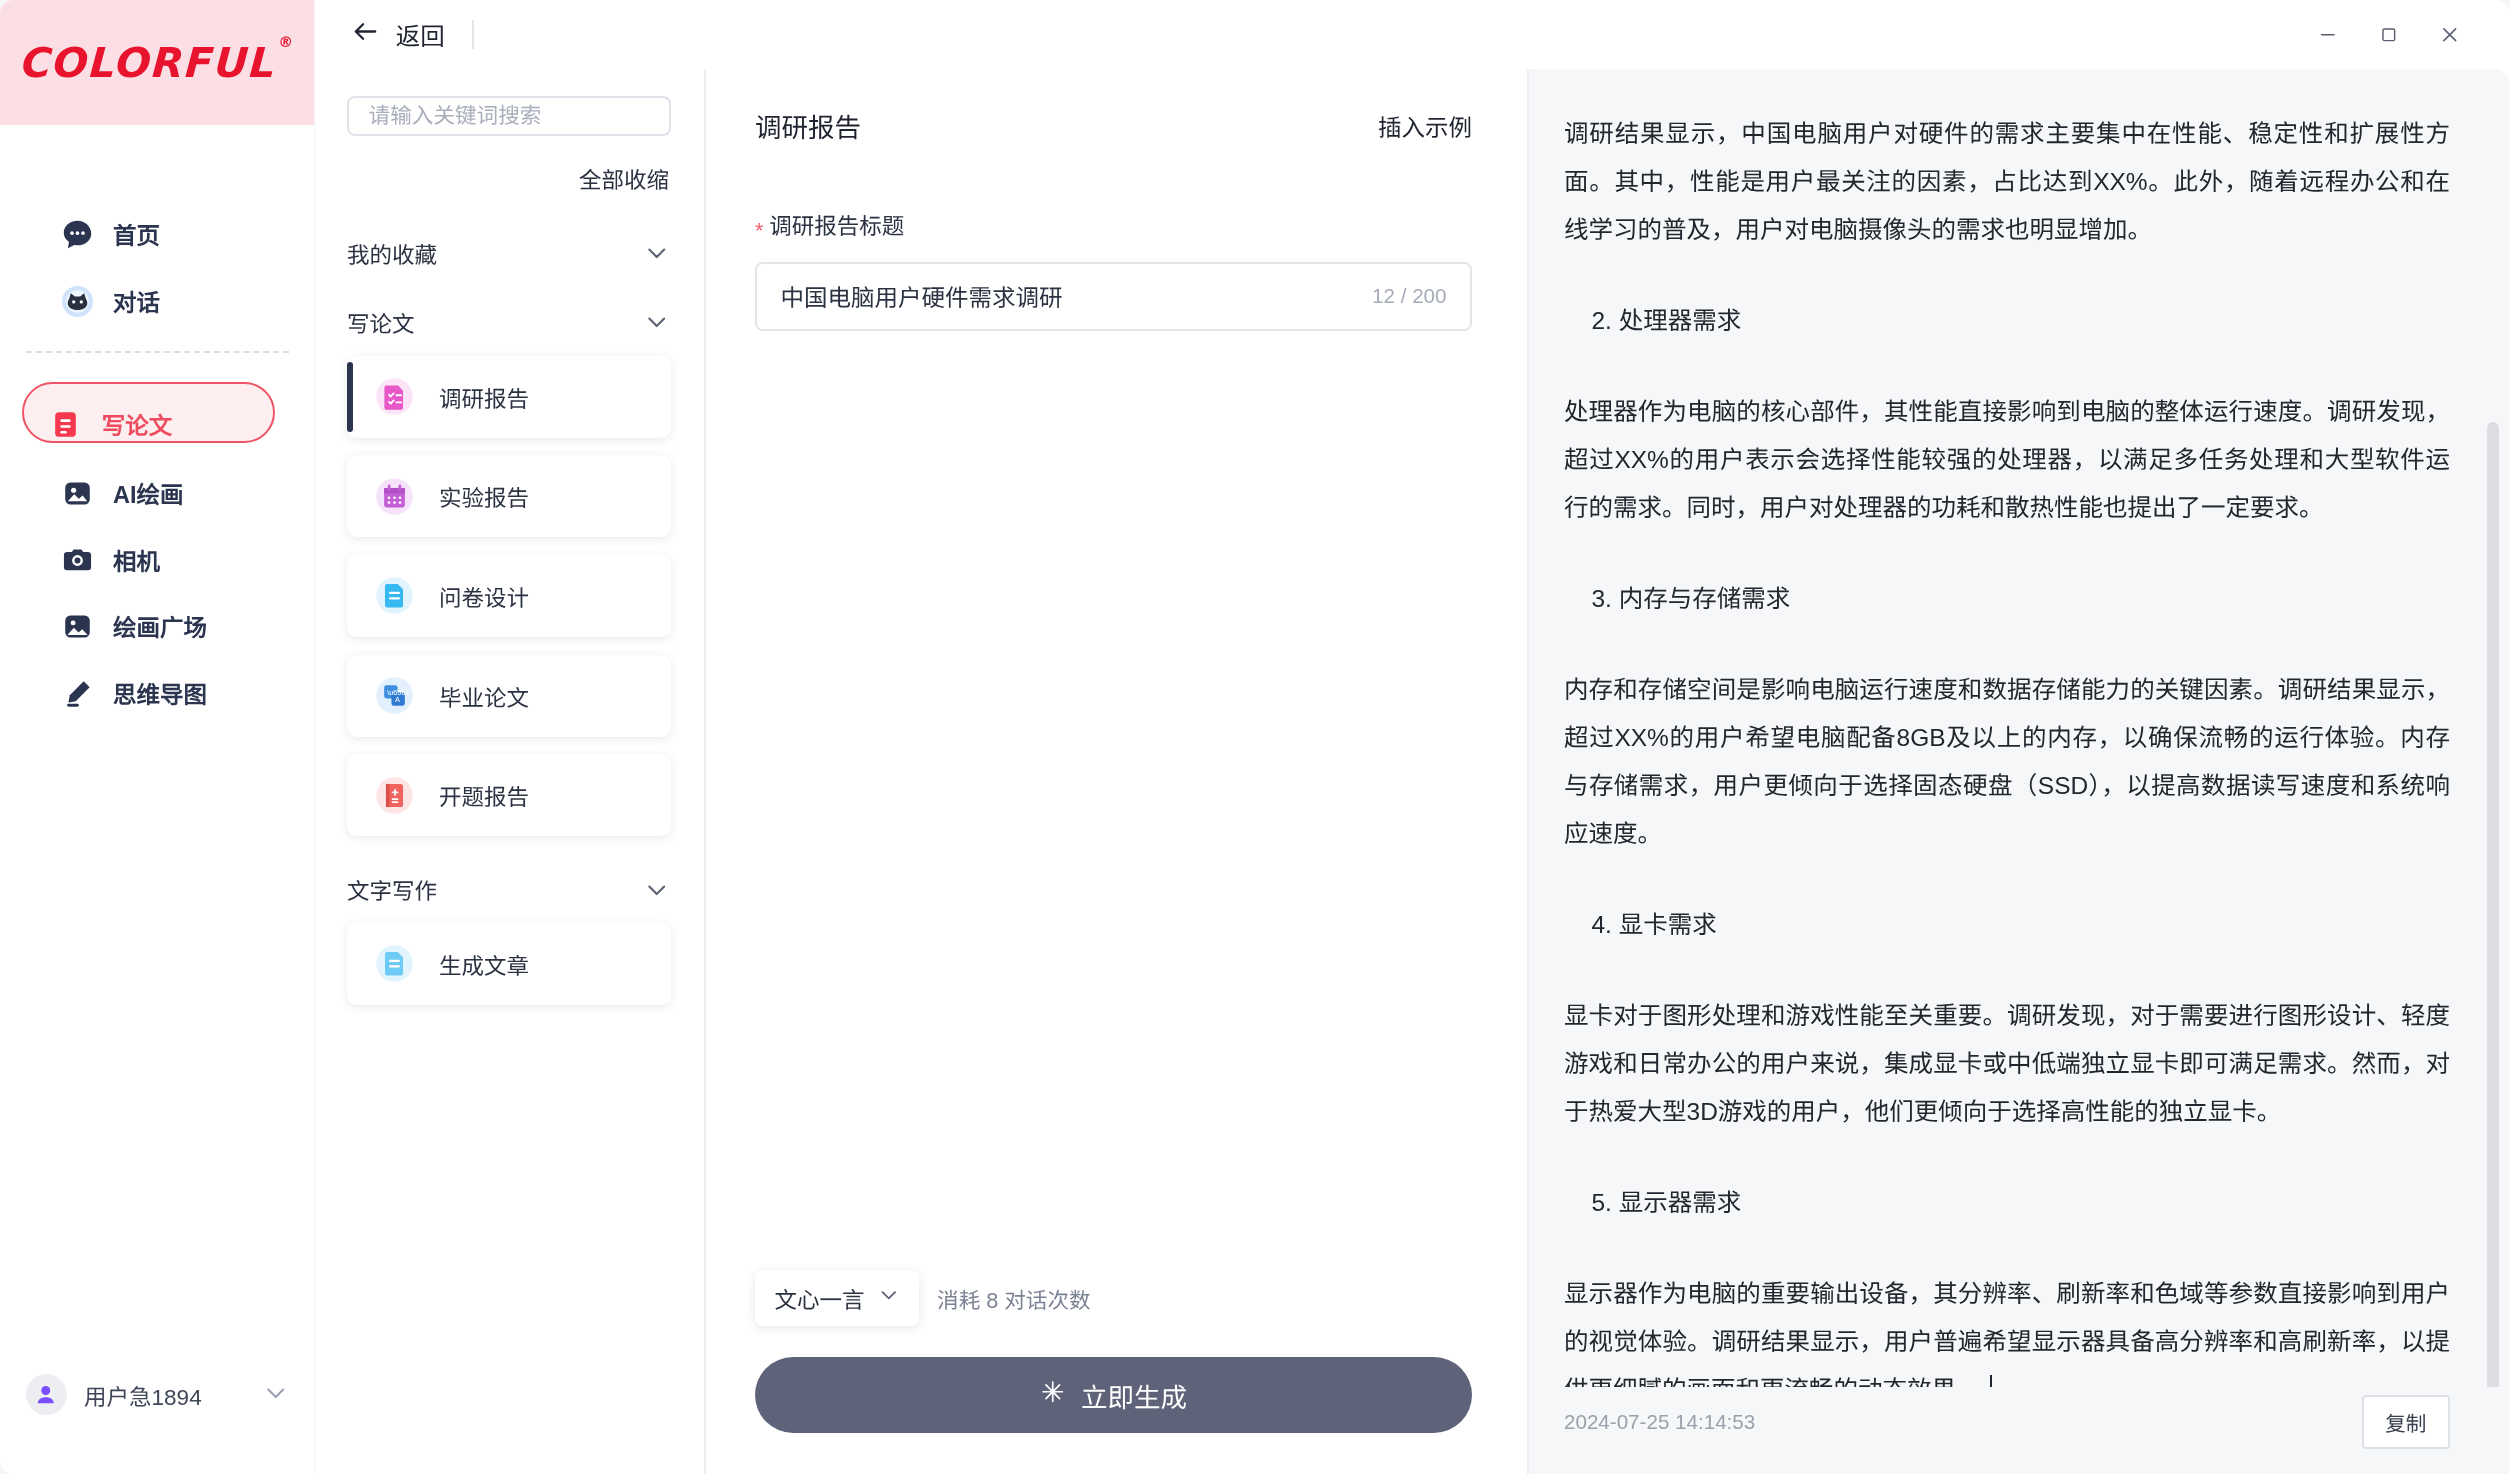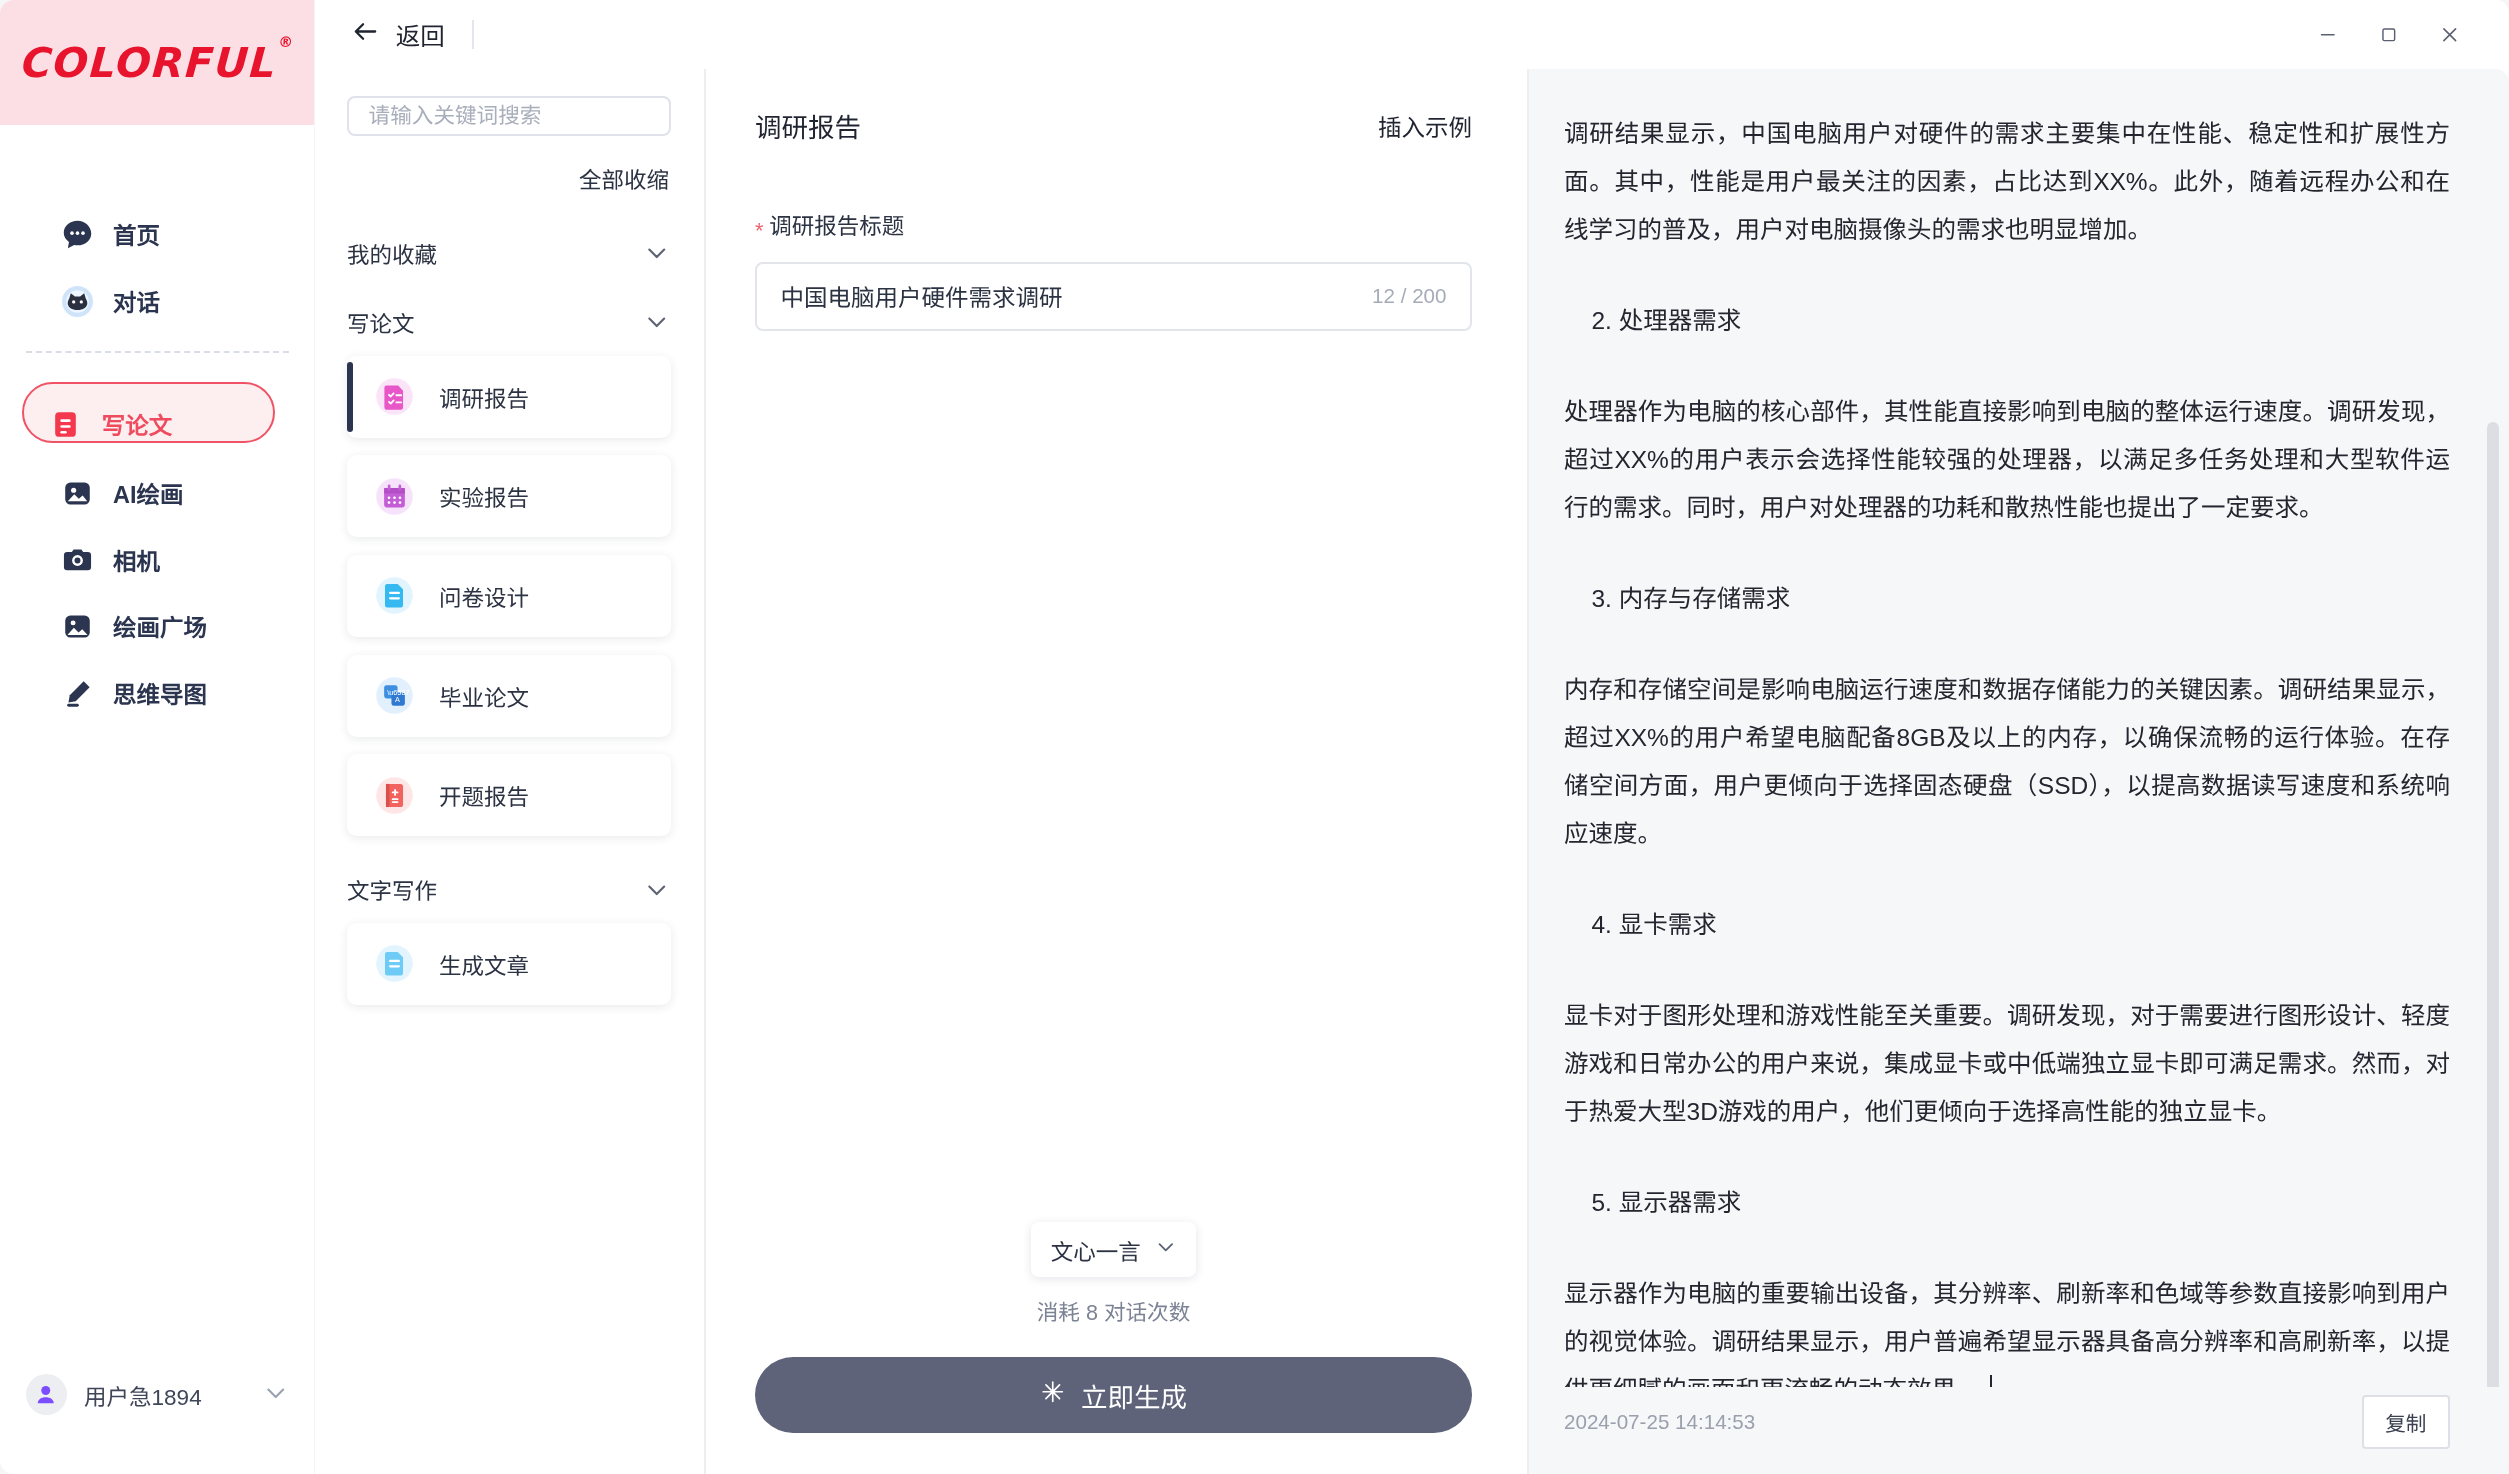--- a/index.html
+++ b/index.html
@@ -243,21 +243,21 @@
   .title-input {
     flex: 1 1 auto;
     border: none; outline: none;
     font-size: 23.5px; color: #2b3242;
     font-family: inherit;
     background: transparent;
   }
   .counter { font-size: 20.6px; color: #a6abb8; white-space: nowrap; }
 
   .form-foot { padding: 0 55px 41px 49px; }
-  .model-row { display: flex; align-items: center; gap: 17.6px; margin-bottom: 31px; flex-direction: column; }
+  .model-row { display: flex; align-items: center; gap: 17.6px; margin-bottom: 31px; }
   .model-pill {
     display: flex; align-items: center; gap: 13.7px;
     background: #fff;
     border-radius: 7.8px;
     box-shadow: 0 2px 9.8px rgba(35,45,70,0.12);
     padding: 11.8px 19.6px;
     font-size: 22.5px; color: #2b3242;
     cursor: pointer;
   }
   .consume { font-size: 21.6px; color: #7c8394; }
@@ -641,21 +641,21 @@
           </button>
         </div>
       </div>
 
       <div class="out-col">
         <div class="out-scroll">
           <p class="doc-p">调研结果显示，中国电脑用户对硬件的需求主要集中在性能、稳定性和扩展性方面。其中，性能是用户最关注的因素，占比达到XX%。此外，随着远程办公和在线学习的普及，用户对电脑摄像头的需求也明显增加。</p>
           <p class="doc-h">2. 处理器需求</p>
           <p class="doc-p">处理器作为电脑的核心部件，其性能直接影响到电脑的整体运行速度。调研发现，超过XX%的用户表示会选择性能较强的处理器，以满足多任务处理和大型软件运行的需求。同时，用户对处理器的功耗和散热性能也提出了一定要求。</p>
           <p class="doc-h">3. 内存与存储需求</p>
-          <p class="doc-p">内存和存储空间是影响电脑运行速度和数据存储能力的关键因素。调研结果显示，超过XX%的用户希望电脑配备8GB及以上的内存，以确保流畅的运行体验。在存储空间方面，用户更倾向于选择固态硬盘（SSD），以提高数据读写速度和系统响应速度。</p>
+          <p class="doc-p">内存和存储空间是影响电脑运行速度和数据存储能力的关键因素。调研结果显示，超过XX%的用户希望电脑配备8GB及以上的内存，以确保流畅的运行体验。内存与存储需求，用户更倾向于选择固态硬盘（SSD），以提高数据读写速度和系统响应速度。</p>
           <p class="doc-h">4. 显卡需求</p>
           <p class="doc-p">显卡对于图形处理和游戏性能至关重要。调研发现，对于需要进行图形设计、轻度游戏和日常办公的用户来说，集成显卡或中低端独立显卡即可满足需求。然而，对于热爱大型3D游戏的用户，他们更倾向于选择高性能的独立显卡。</p>
           <p class="doc-h">5. 显示器需求</p>
           <p class="doc-p"><span>显示器作为电脑的重要输出设备，其分辨率、刷新率和色域等参数直接影响到用户的视觉体验。调研结果显示，用户普遍希望显示器具备高分辨率和高刷新率，以提供更细腻的画面和更流畅的动态效果。</span><span class="caret"></span></p>
           <div class="vscroll"></div>
         </div>
         <div class="out-foot">
           <span class="timestamp">2024-07-25 14:14:53</span>
           <button class="copy-btn">复制</button>
         </div>

